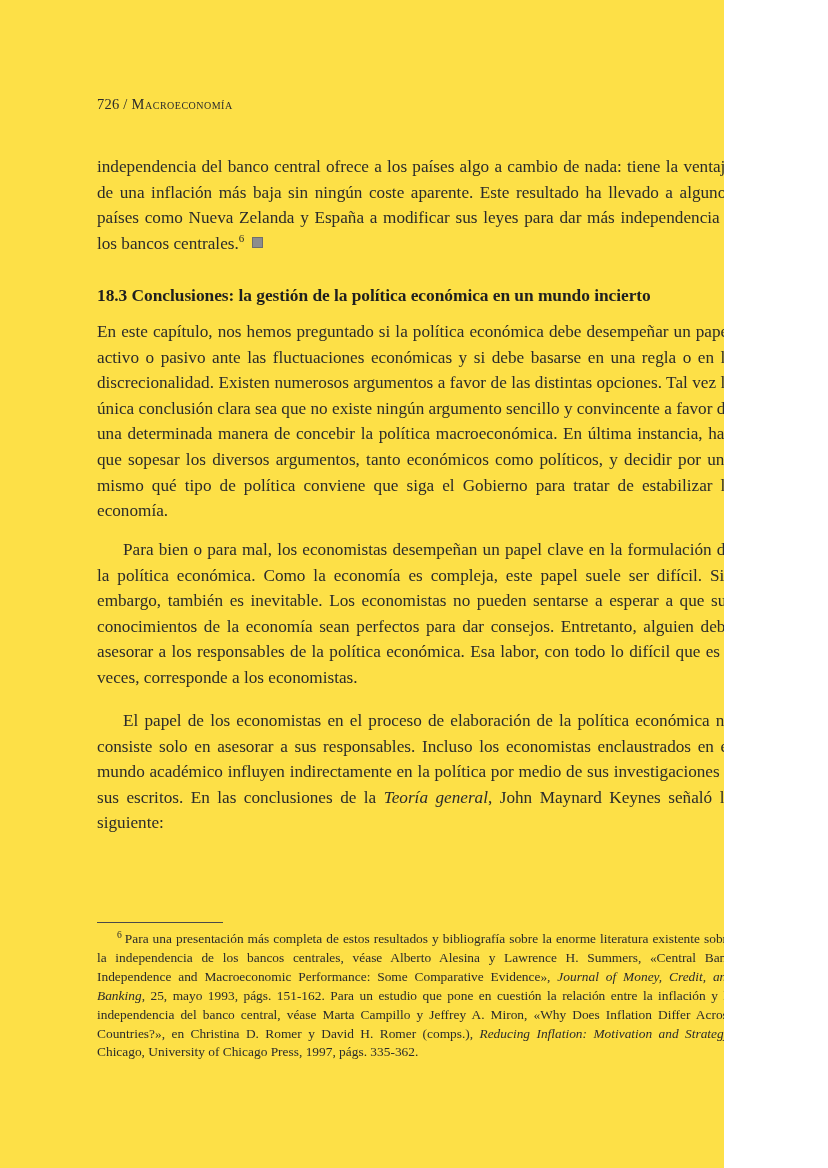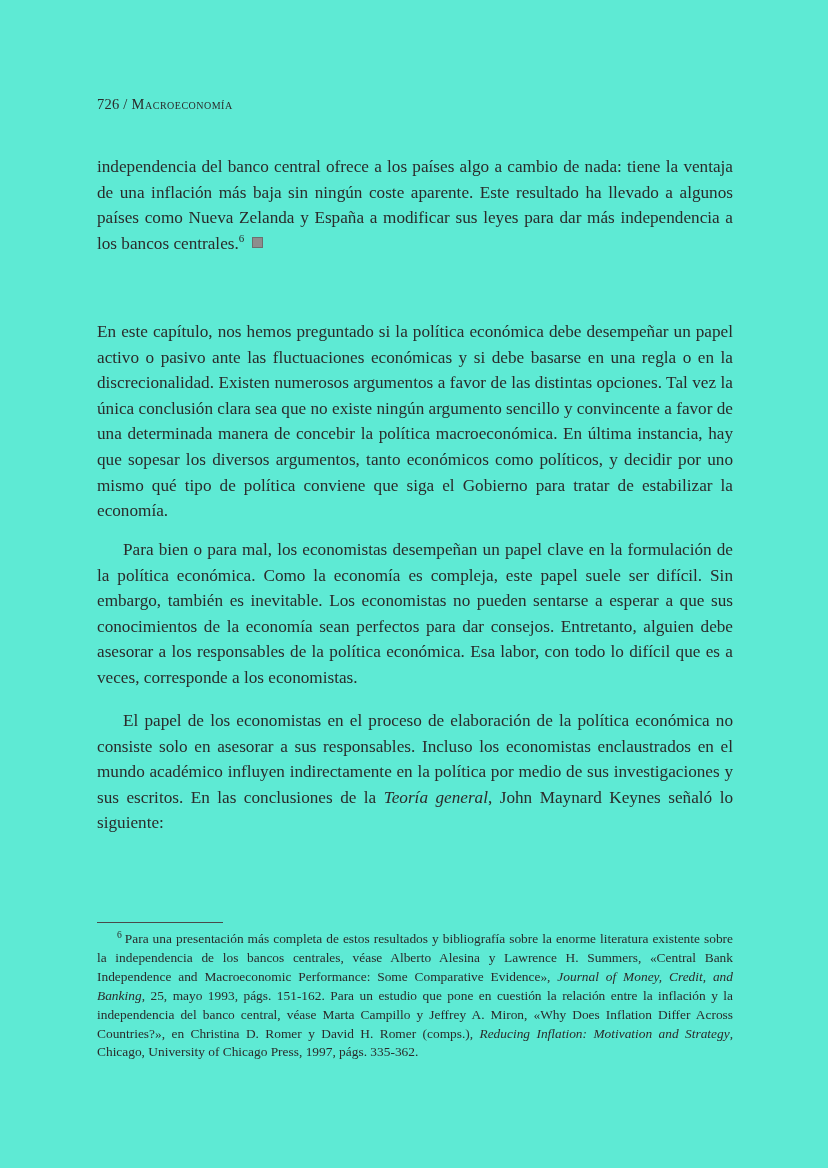--- a/index.html
+++ b/index.html
@@ -10,24 +10,24 @@
     width: 828px;
     height: 1168px;
     background: #ffffff;
     font-family: "Liberation Serif", "DejaVu Serif", serif;
     color: #2b2b2b;
     -webkit-font-smoothing: antialiased;
   }
 
   .page {
     position: relative;
-    width: 828px;
+    width: 724px;
     height: 1168px;
     box-sizing: border-box;
-    background: #5eead4;
+    background: #fde047;
     overflow: hidden;
   }
 
   
   .running-head {
     position: absolute;
     left: 97px;
     top: 96px;
     font-size: 14.5px;
     letter-spacing: 0.2px;
@@ -144,20 +144,23 @@
 <div class="page">
 
   <div class="running-head">
     <span class="folio">726</span><span class="sep">/</span><span class="booktitle">Macroeconomía</span>
   </div>
 
   <div class="body-block" style="top:143px;margin-top:11px;">
     <p class="para"><span>independencia del banco central ofrece a los países algo a cambio de nada: tiene la ventaja de una inflación más baja sin ningún coste aparente. Este resultado ha llevado a algunos países como Nueva Zelanda y España a modificar sus leyes para dar más independencia a los bancos centrales.</span><sup class="fn-ref">6</sup><span class="end-marker"></span></p>
   </div>
 
+  <div class="body-block" style="top:283px;">
+    <h2 class="section-heading">18.3 Conclusiones: la gestión de la política económica en un mundo incierto</h2>
+  </div>
 
   <div class="body-block" style="top:319px;">
     <p class="para">En este capítulo, nos hemos preguntado si la política económica debe desempeñar un papel activo o pasivo ante las fluctuaciones económicas y si debe basarse en una regla o en la discrecionalidad. Existen numerosos argumentos a favor de las distintas opciones. Tal vez la única conclusión clara sea que no existe ningún argumento sencillo y convincente a favor de una determinada manera de concebir la política macroeconómica. En última instancia, hay que sopesar los diversos argumentos, tanto económicos como políticos, y decidir por uno mismo qué tipo de política conviene que siga el Gobierno para tratar de estabilizar la economía.</p>
   </div>
 
   <div class="body-block" style="top:537px;">
     <p class="para indent">Para bien o para mal, los economistas desempeñan un papel clave en la formulación de la política económica. Como la economía es compleja, este papel suele ser difícil. Sin embargo, también es inevitable. Los economistas no pueden sentarse a esperar a que sus conocimientos de la economía sean perfectos para dar consejos. Entretanto, alguien debe asesorar a los responsables de la política económica. Esa labor, con todo lo difícil que es a veces, corresponde a los economistas.</p>
   </div>
 
   <div class="body-block" style="top:708px;">

